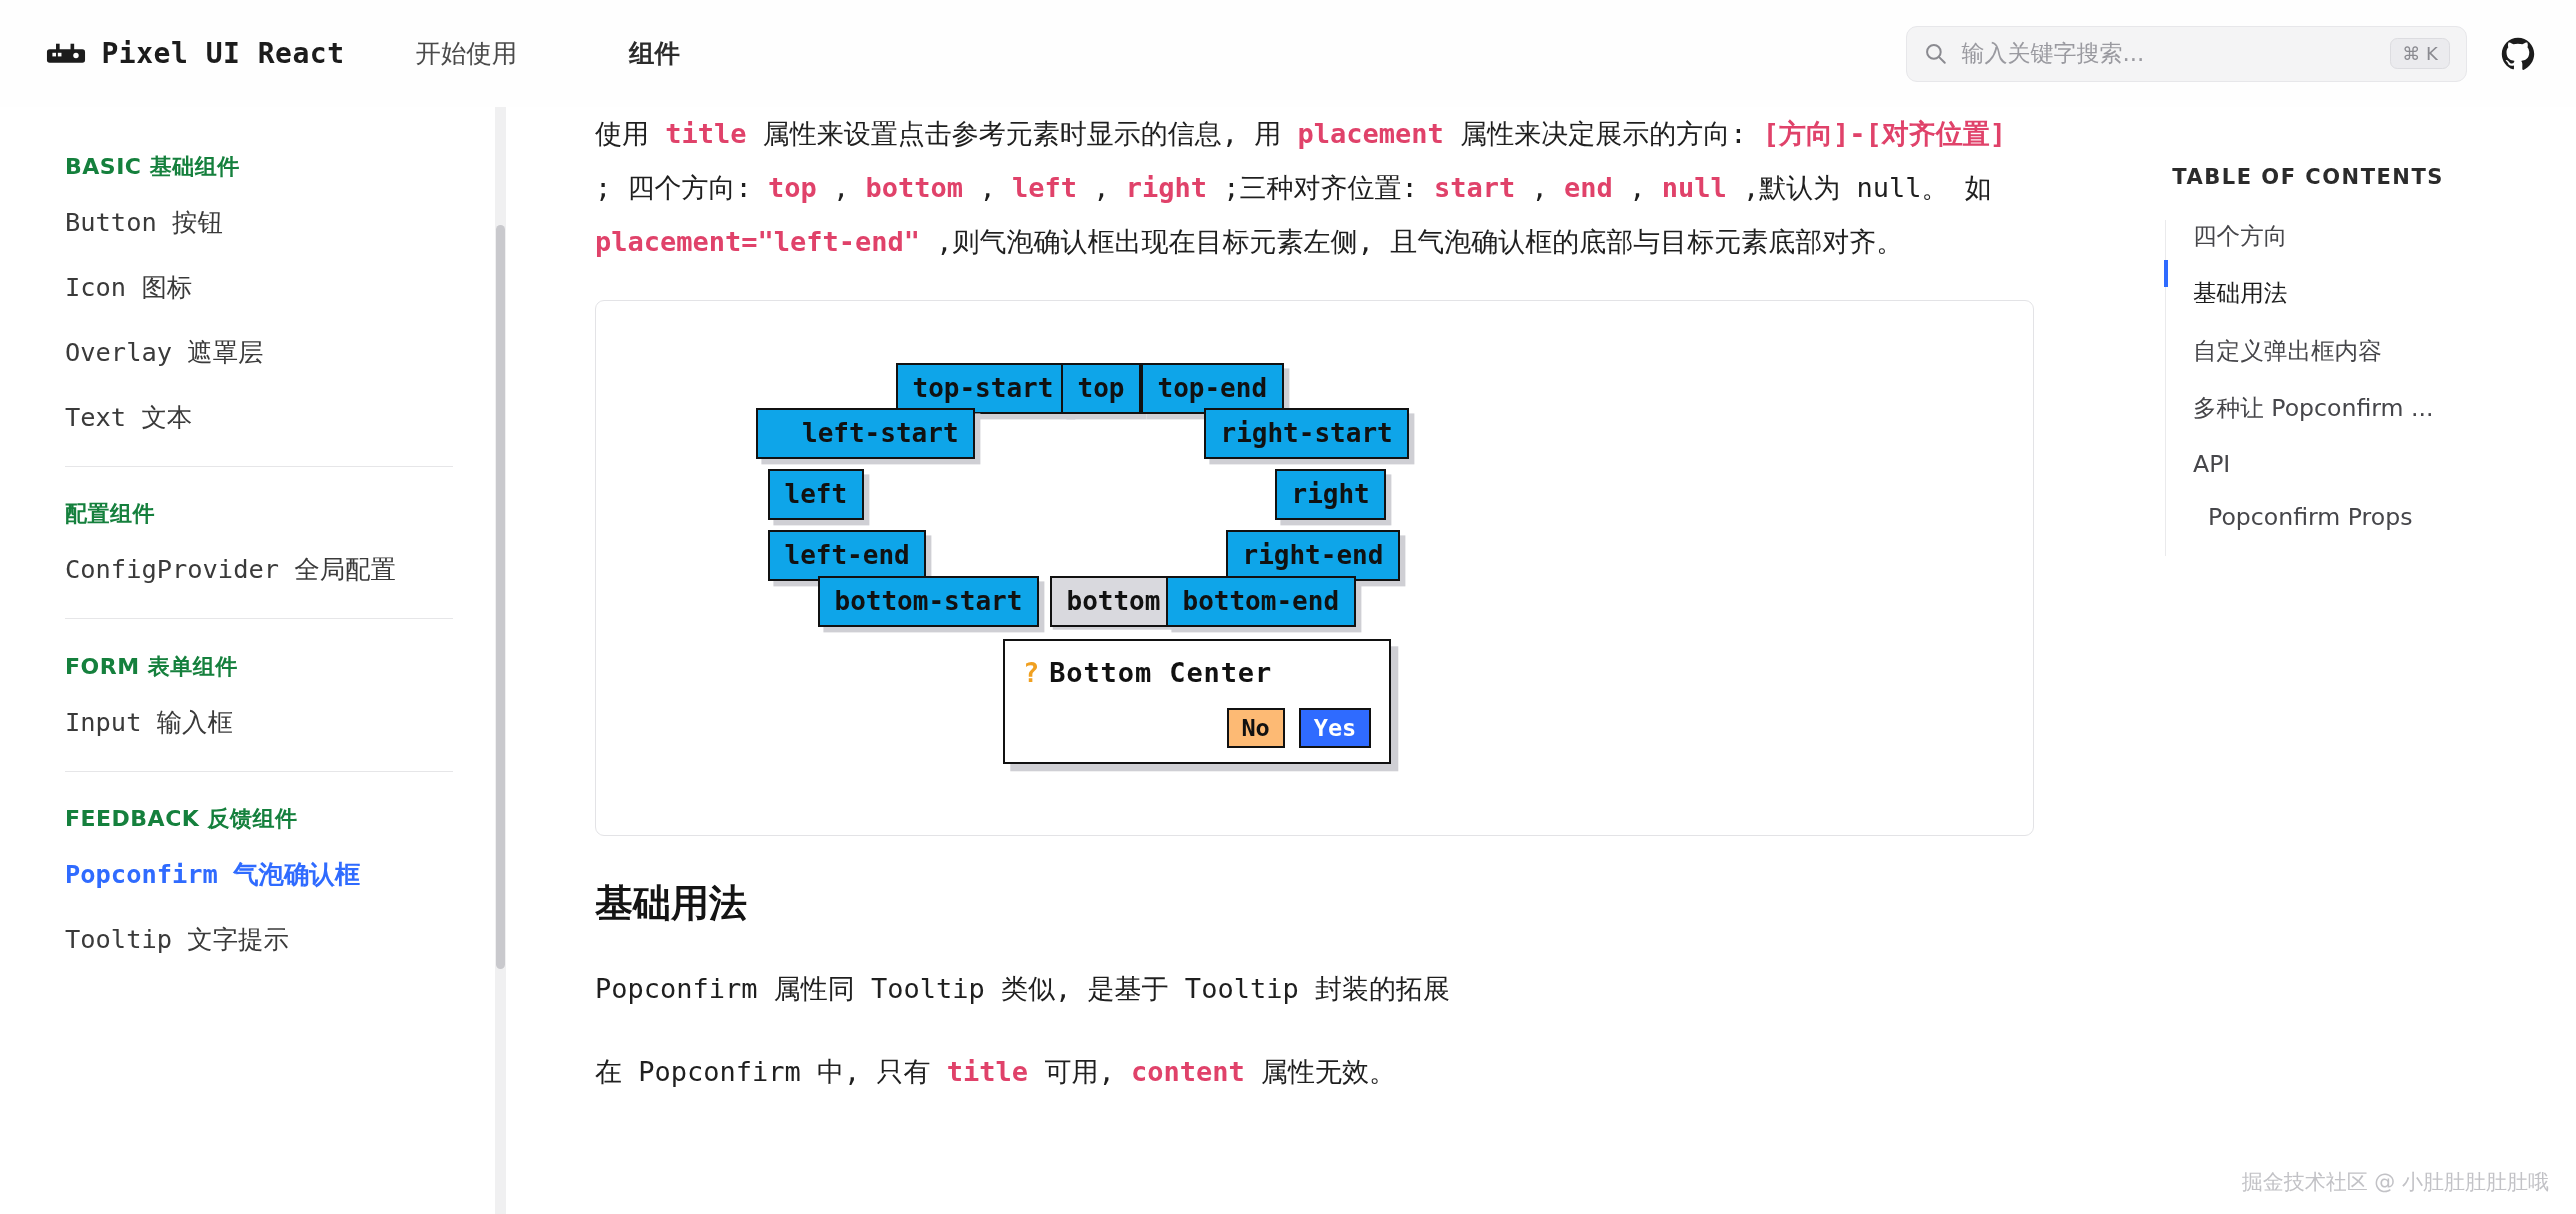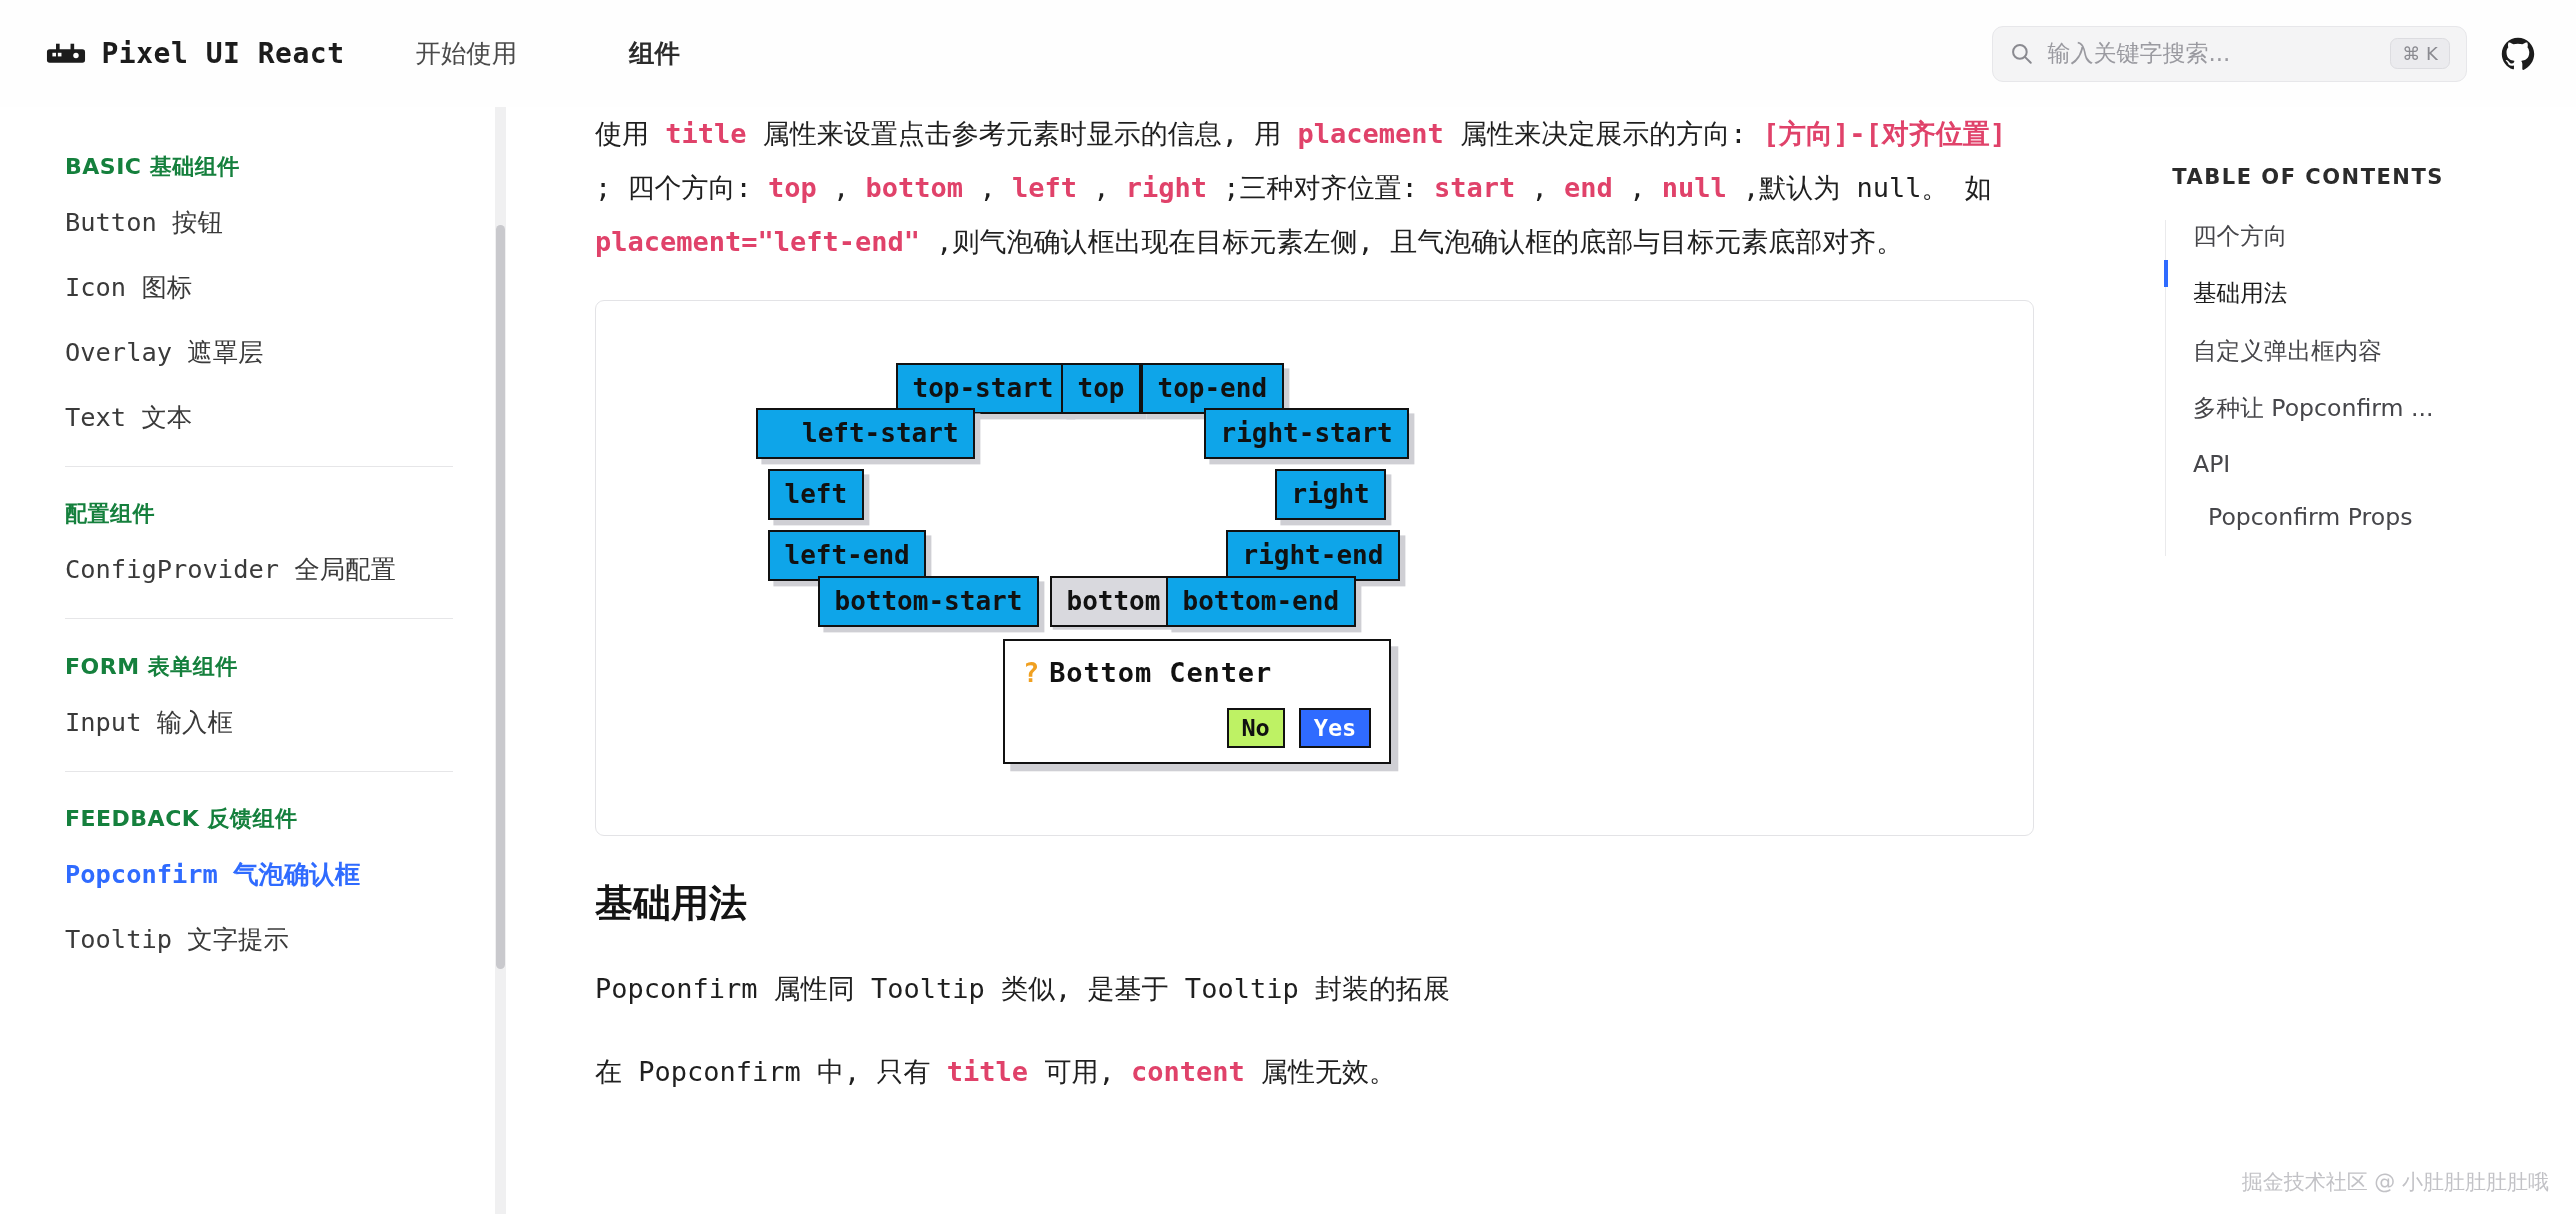--- a/index.html
+++ b/index.html
@@ -28,21 +28,21 @@
   .nav-item {
     font-family: "DejaVu Sans", sans-serif;
     font-size: 25.4px; color: #4a4a4a; cursor: pointer;
   }
   .nav-item.active { color: #2c2c2c; font-weight: 600; }
 
   .header-right {
     margin-left: auto; display: flex; align-items: center; padding-right: 40px; gap: 33px;
   }
   .searchbox {
-    width: 475px; height: 56px; border-radius: 11px; background: #f4f4f5;
+    width: 561px; height: 56px; border-radius: 11px; background: #f4f4f5;
     border: 0.9px solid #e7e7ea;
     display: flex; align-items: center; padding: 0 16.3px; gap: 12.7px;
     cursor: text;
   }
   .search-ico { width: 25.4px; height: 25.4px; flex: none; }
   .search-ph {
     font-family: "DejaVu Sans", sans-serif;
     font-size: 23px; color: #9a9aa0; flex: 1;
   }
   .kbd {
@@ -132,21 +132,21 @@
   .pc-title {
     display: flex; align-items: center; gap: 9px;
     font-family: "DejaVu Sans Mono", monospace;
     font-size: 27px; font-weight: 700; color: #111; letter-spacing: 0.9px;
   }
   .pc-q { color: #f0a020; font-size: 27px; font-weight: 700; }
   .pc-actions { display: flex; justify-content: flex-end; gap: 14.5px; margin-top: 20px; }
   .pc-btn {
     font-family: "DejaVu Sans Mono", monospace;
     font-size: 23.6px; font-weight: 700; color: #111;
-    background: #bef264; border: 2.7px solid #111;
+    background: #fdba74; border: 2.7px solid #111;
     padding: 3.6px 12.7px; cursor: pointer; line-height: 1.2;
   }
   .pc-btn.primary { background: #2f6bff; color: #fff; border-color: #111; }
 
   .h2 {
     font-family: "DejaVu Sans", sans-serif;
     font-size: 38px; font-weight: 700; color: #141414;
     margin: 42px 0 0 0;
   }
   .body-text {

